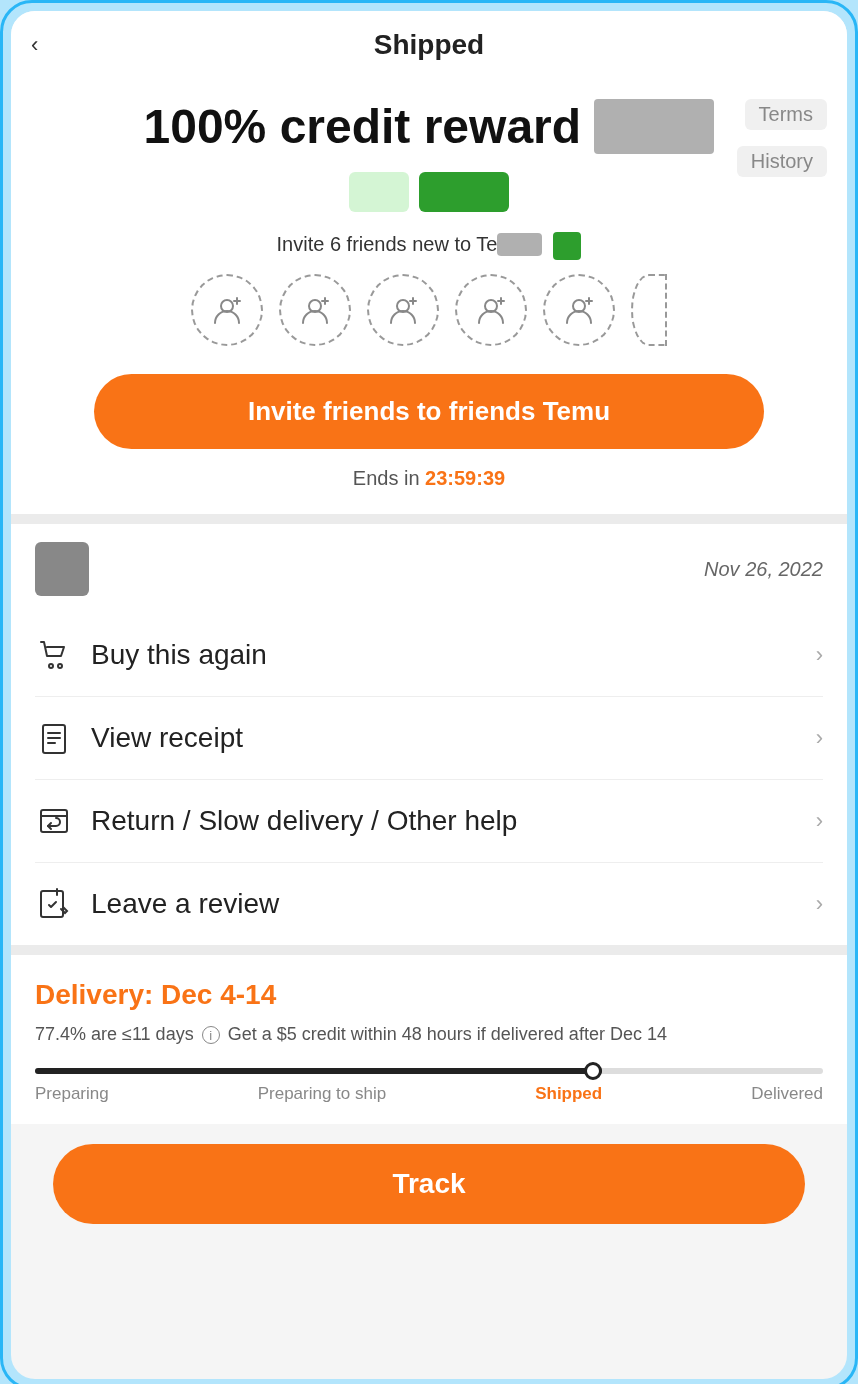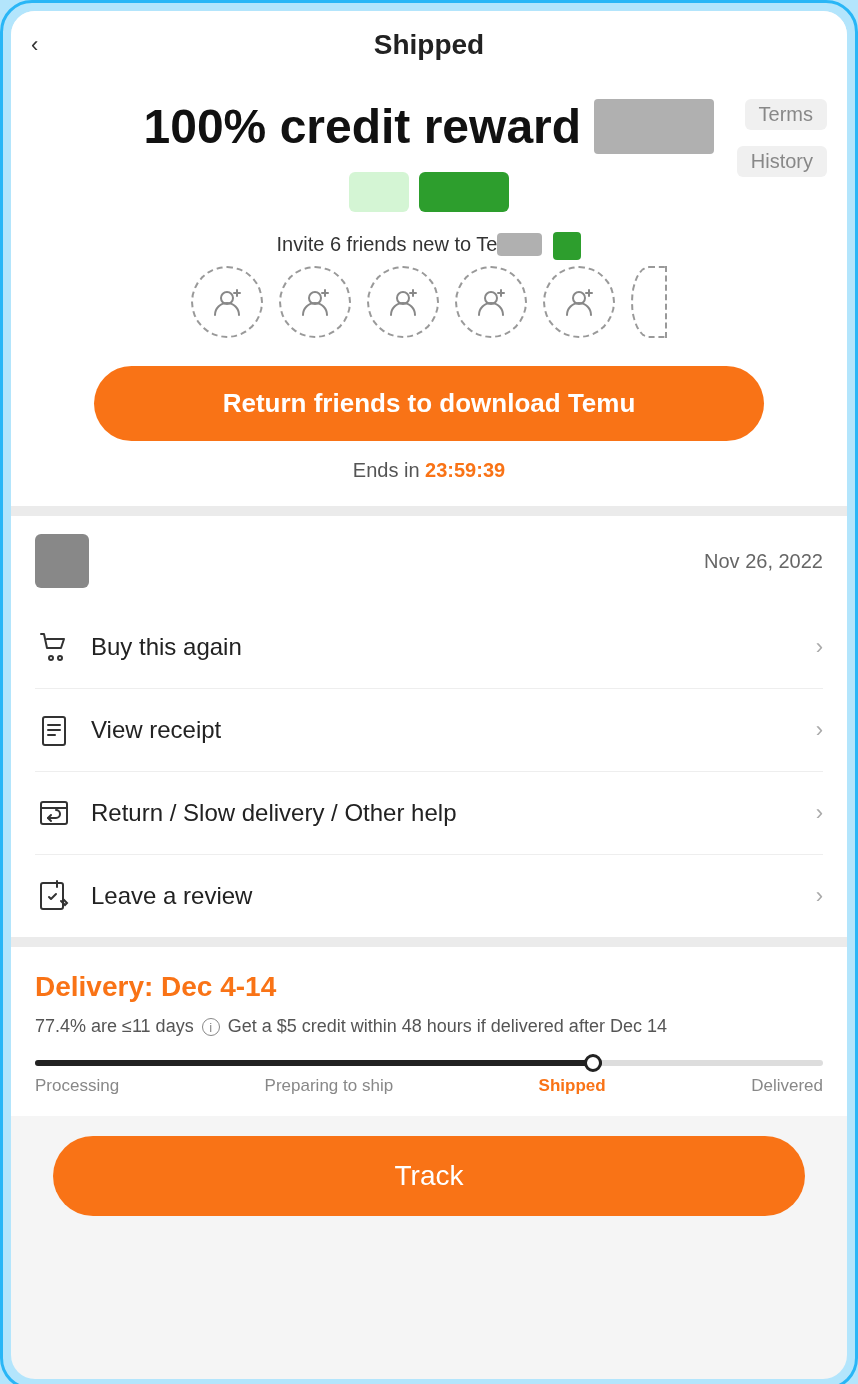--- a/index.html
+++ b/index.html
@@ -98,21 +98,21 @@
     .progress-block-filled {
       width: 90px;
       height: 40px;
       background: #2d9e2d;
       border-radius: 6px;
     }
     .invite-text {
       text-align: center;
       font-size: 20px;
       color: #333;
-      margin-bottom: 6px;
+      margin-bottom: 14px;
     }
     .invite-sub {
       text-align: center;
       font-size: 20px;
       color: #333;
       margin-bottom: 20px;
     }
     .invite-sub .highlight {
       color: #f97316;
     }
@@ -188,20 +188,21 @@
     .order-section {
       background: white;
       padding: 18px 24px 0;
     }
     .order-header {
       display: flex;
       align-items: center;
       justify-content: flex-end;
       gap: 12px;
       margin-bottom: 18px;
+      font-style: italic;
     }
     .order-thumb {
       width: 54px;
       height: 54px;
       background: #888;
       border-radius: 6px;
     }
     .order-date {
       font-size: 20px;
       color: #666;
@@ -226,21 +227,21 @@
       display: flex;
       align-items: center;
       justify-content: center;
       flex-shrink: 0;
     }
     .action-icon svg {
       width: 34px;
       height: 34px;
     }
     .action-label {
-      font-size: 24px;
+      font-size: 28px;
       color: #222;
       flex: 1;
     }
     .action-chevron {
       font-size: 22px;
       color: #aaa;
     }
 
     
     .delivery-section {
@@ -316,21 +317,21 @@
     }
 
     
     .track-btn {
       display: block;
       width: 90%;
       margin: 20px auto 16px;
       background: #f97316;
       color: white;
       font-size: 28px;
-      font-weight: 400;
+      font-weight: 700;
       text-align: center;
       padding: 24px 0;
       border-radius: 50px;
       border: none;
       cursor: pointer;
     }
 
     .blurred-text {
       background: #b0b0b0;
       color: transparent;
@@ -412,21 +413,21 @@
             <circle cx="17" cy="13" r="6" stroke="#888" stroke-width="2"></circle>
             <path d="M5 30c0-6.627 5.373-12 12-12s12 5.373 12 12" stroke="#888" stroke-width="2" stroke-linecap="round"></path>
             <line x1="24" y1="8" x2="30" y2="8" stroke="#888" stroke-width="2" stroke-linecap="round"></line>
             <line x1="27" y1="5" x2="27" y2="11" stroke="#888" stroke-width="2" stroke-linecap="round"></line>
           </svg>
         </div>
 
         <div class="friend-circle-partial"></div>
       </div>
 
-      <button class="invite-btn">Return friends to download Temu</button>
+      <button class="invite-btn">Invite friends to friends Temu</button>
 
       <div class="ends-in">
         <span>Ends in </span><span class="timer">23:59:39</span>
       </div>
     </div>
 
     <div class="divider"></div>
 
     <div class="order-section">
       <div class="order-header">
@@ -496,21 +497,21 @@
         <span> Get a $5 credit within 48 hours if delivered after Dec 14</span>
       </div>
 
       <div class="track-bar-container">
         <div class="track-bar-bg">
           <div class="track-bar-fill"></div>
           <div class="track-dot"></div>
         </div>
       </div>
       <div class="track-labels">
-        <span class="track-label">Processing</span>
+        <span class="track-label">Preparing</span>
         <span class="track-label">Preparing to ship</span>
         <span class="track-label active">Shipped</span>
         <span class="track-label">Delivered</span>
       </div>
     </div>
 
     <button class="track-btn">Track</button>
 
   </div>
 </div>

